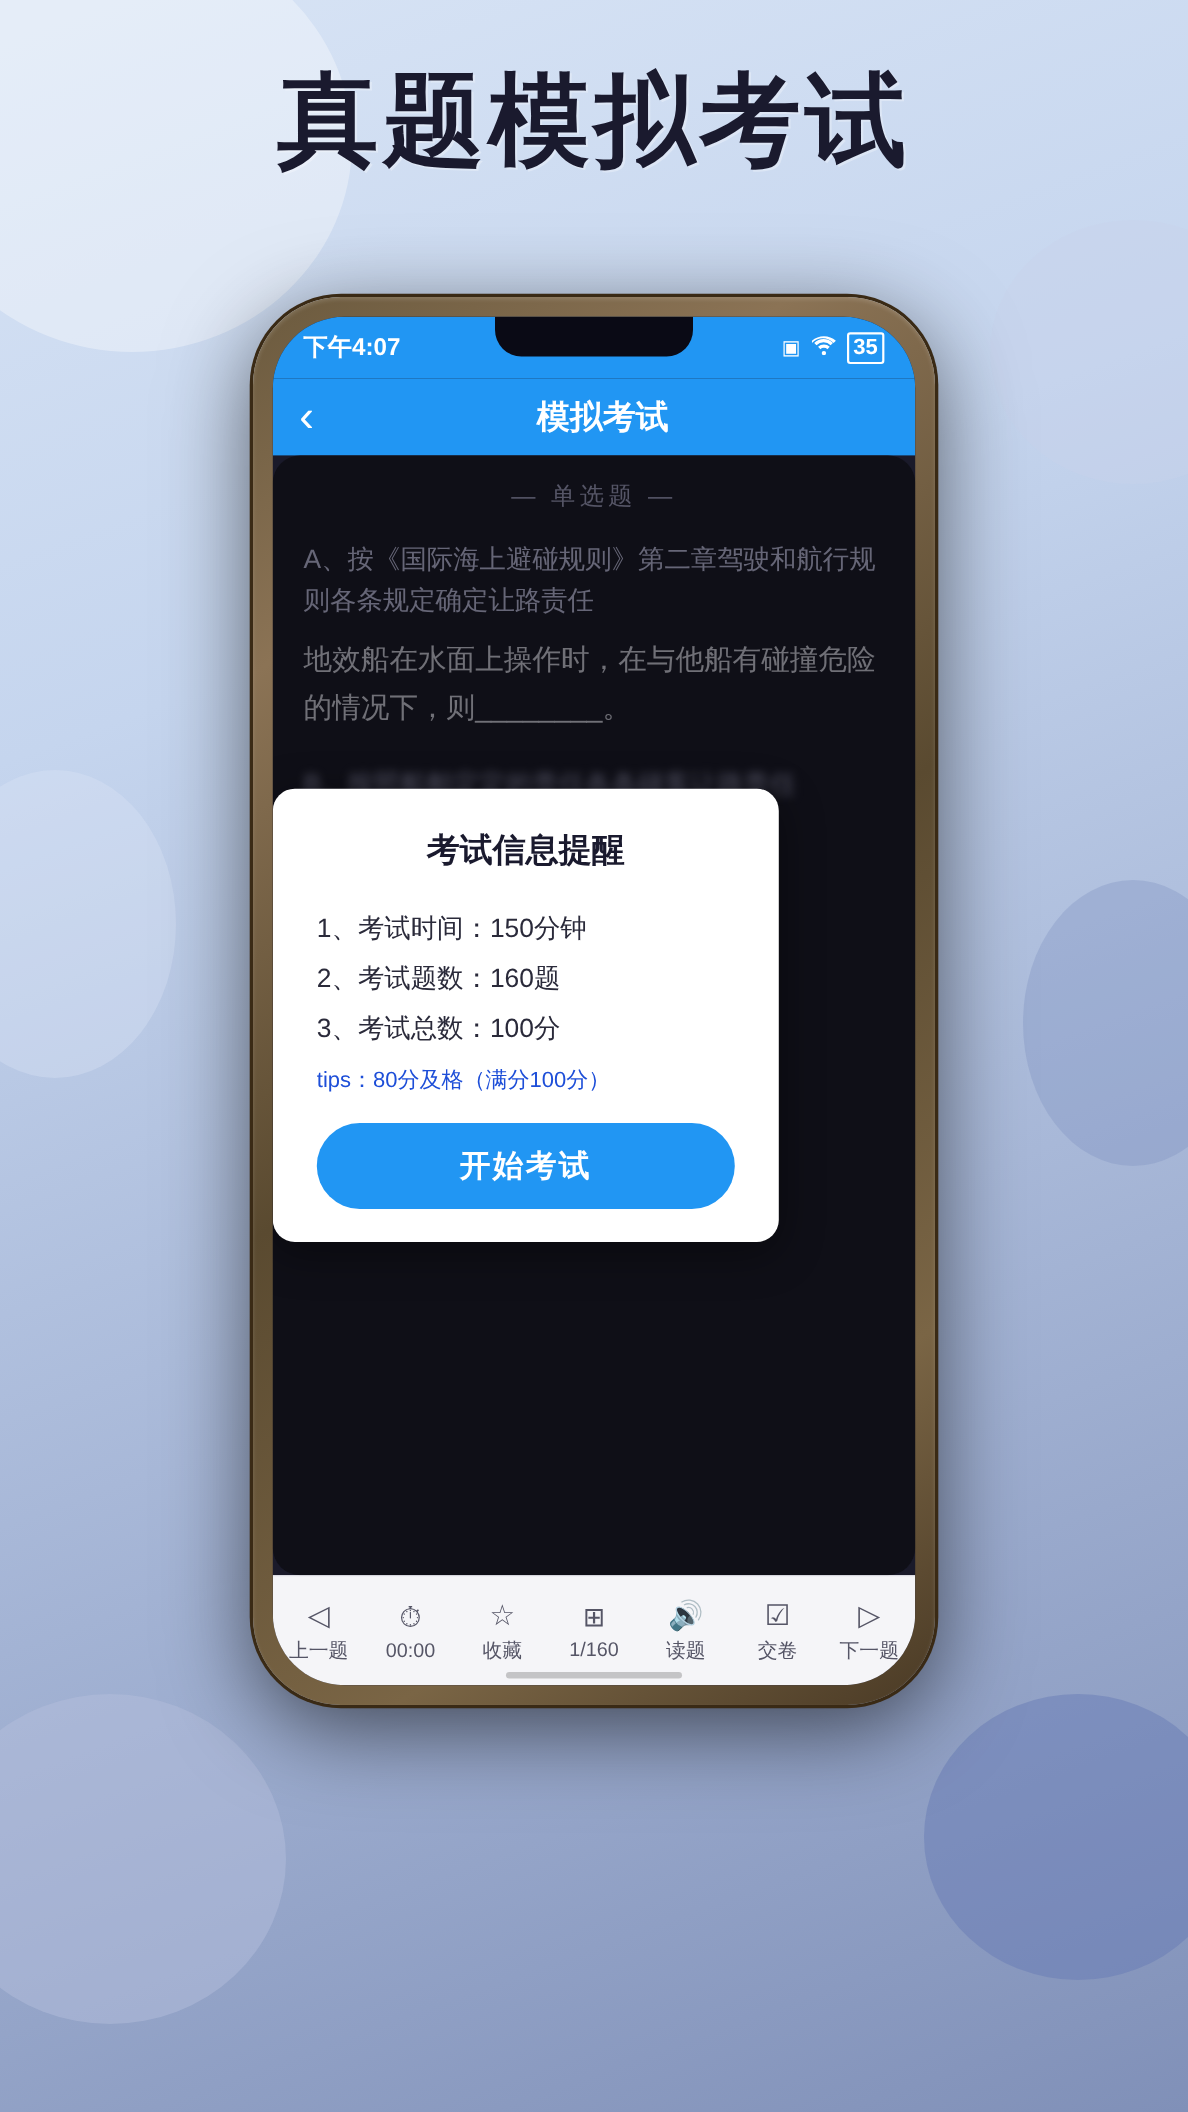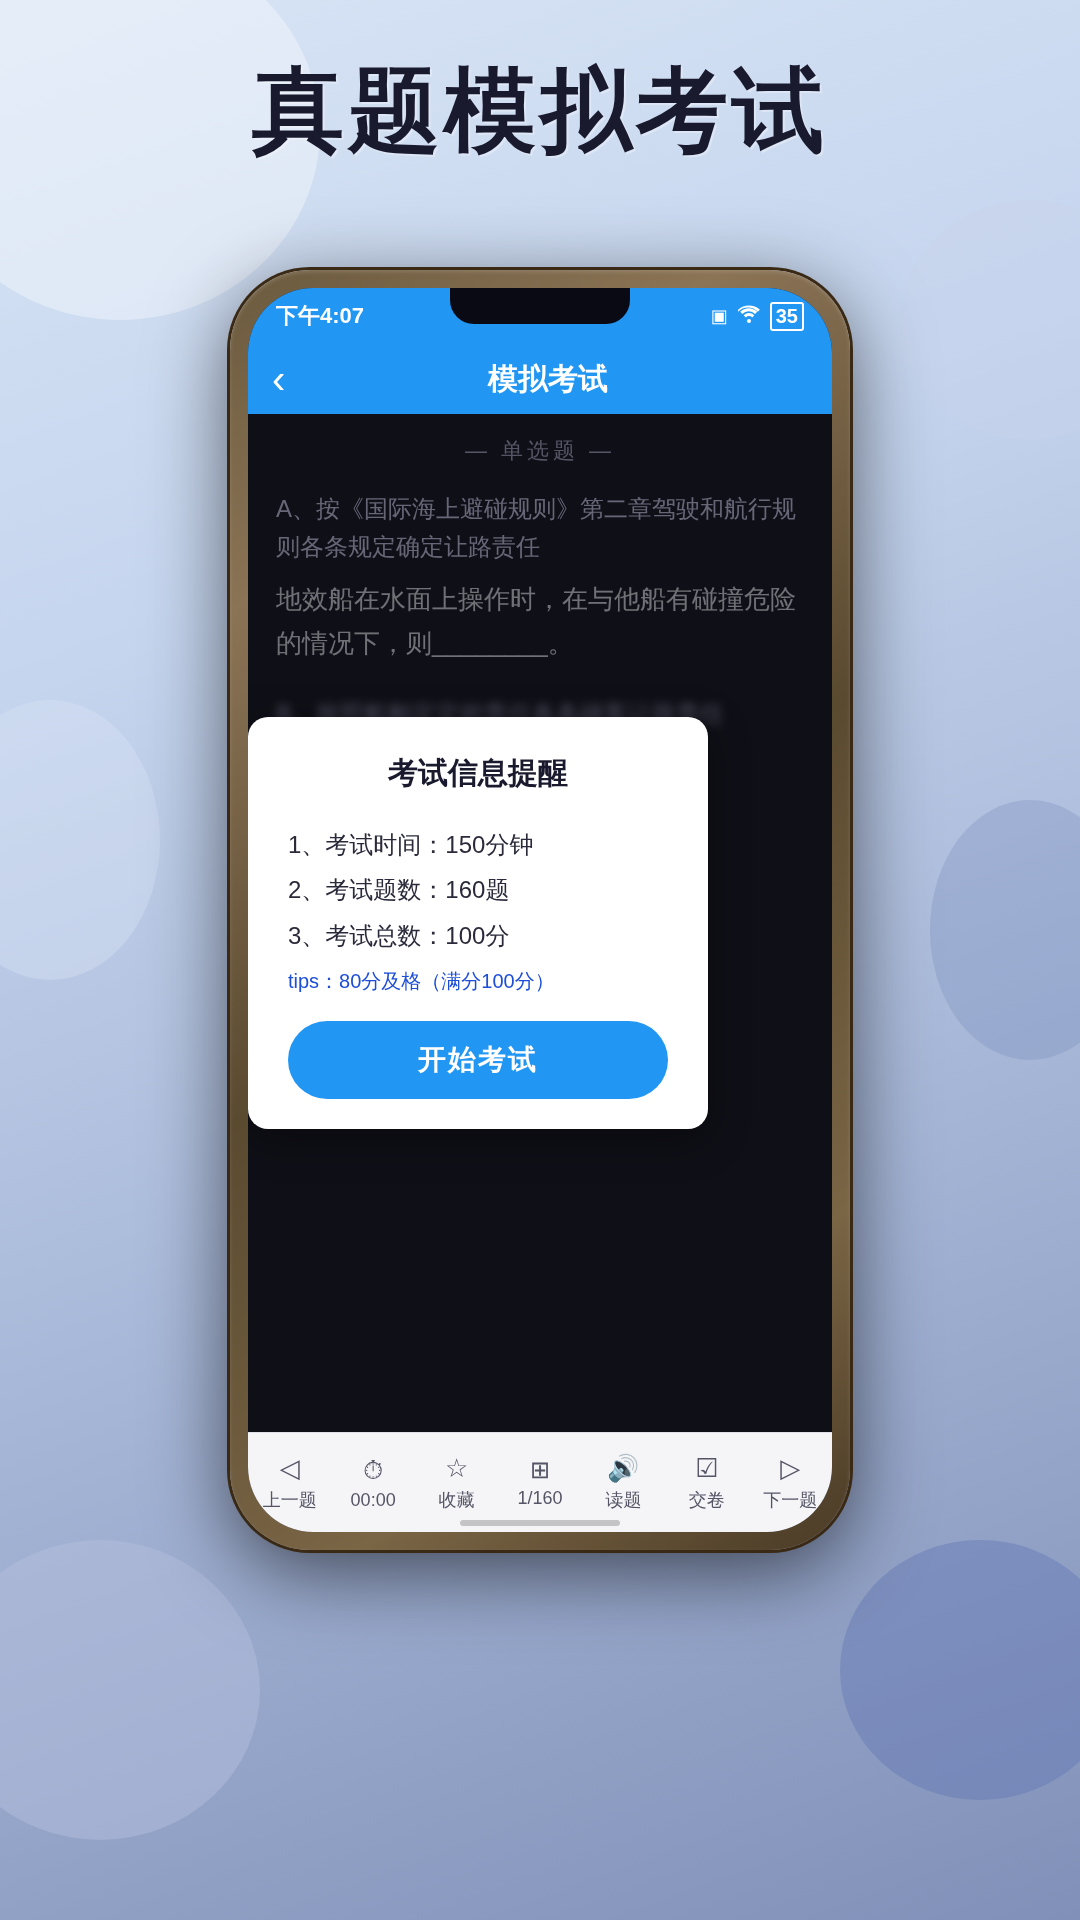--- a/index.html
+++ b/index.html
@@ -201,20 +201,21 @@
 
     
     .content-area {
       position: absolute;
       top: 126px;
       left: 0;
       right: 0;
       bottom: 100px;
       background: #1e1e2e;
       overflow: hidden;
+      border-radius: 25px;
     }
 
     
     .modal-overlay {
       position: absolute;
       top: 0; left: 0; right: 0; bottom: 0;
       background: rgba(0,0,0,0.5);
       z-index: 200;
       display: flex;
       align-items: center;

